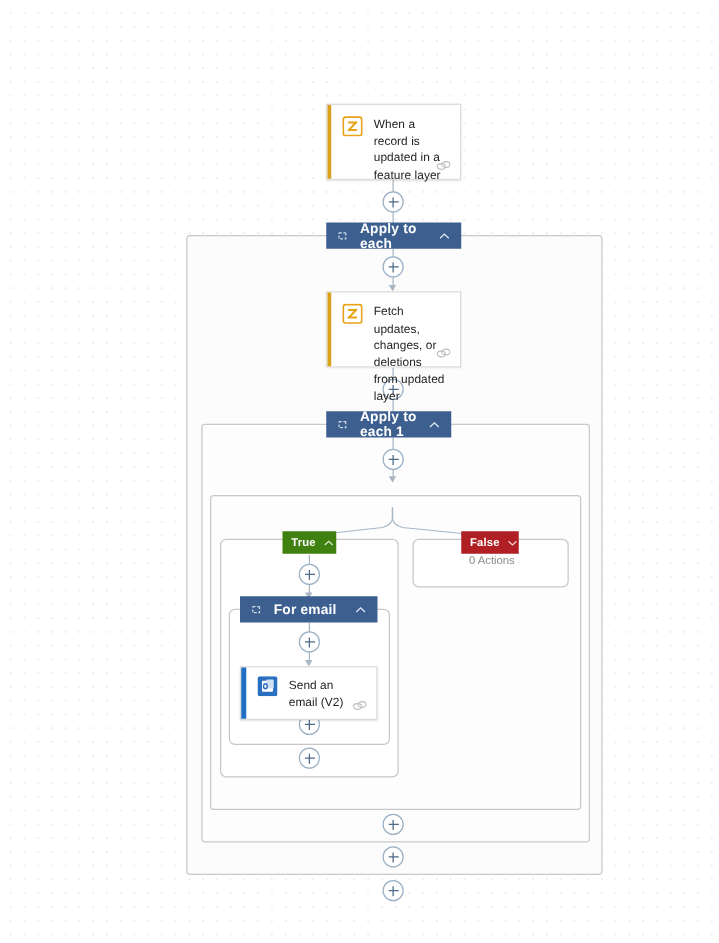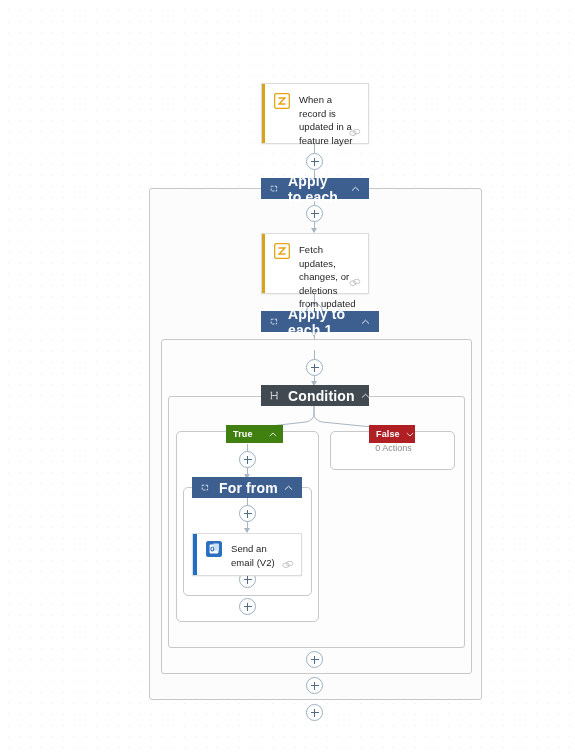--- a/index.html
+++ b/index.html
@@ -139,21 +139,21 @@
   }
 
   
   .barnode {
     position: absolute;
     display: flex;
     align-items: center;
     box-sizing: border-box;
     cursor: pointer;
     color: #ffffff;
-    font-size: 14px;
+    font-size: 11px;
     font-weight: bold;
     letter-spacing: 0.15px;
   }
   .barnode .barlabel {
     flex: 1 1 auto;
   }
   .barnode .barchev {
     flex: 0 0 auto;
     margin-left: 6px;
     display: flex;
@@ -289,49 +289,36 @@
       <div class="cardtitle">Fetch updates, changes, or deletions from updated layer</div>
     </div>
     <div class="cardfoot">
       <svg class="linkicon" width="12" height="10" viewBox="0 0 12 10">
         <ellipse cx="4" cy="5.2" rx="3.2" ry="2.3" fill="none" stroke="#8a8a8a" stroke-width="0.9"></ellipse>
         <ellipse cx="7.6" cy="3.6" rx="3.2" ry="2.3" fill="none" stroke="#8a8a8a" stroke-width="0.9"></ellipse>
       </svg>
     </div>
   </div>
 
-  <div class="barnode bar-loop" style="left:261px; top:311px; width:118px;">
+  <div class="barnode bar-loop" style="left:261px; top:329px; width:100px;">
     <span class="baricon">
       <svg width="9" height="9" viewBox="0 0 9 9">
         <path d="M1.2 2.2 L6.6 2.2 M6.6 2.2 L6.6 7 L1.2 7 L1.2 2.2" fill="none" stroke="#cfdcea" stroke-width="1" stroke-dasharray="2.2 1.3"></path>
       </svg>
     </span>
     <span class="barlabel">Apply to each 1</span>
     <span class="barchev">
       <svg width="9" height="6" viewBox="0 0 9 6">
         <path d="M1 4.6 L4.5 1.2 L8 4.6" fill="none" stroke="#e4ecf5" stroke-width="1"></path>
       </svg>
     </span>
   </div>
 
-  <div class="barnode bar-condition" style="left:261px; top:385px; width:108px;">
-    <span class="baricon">
-      <svg width="9" height="9" viewBox="0 0 9 9">
-        <path d="M1.4 1.2 L1.4 7.8 M7.0 1.2 L7.0 7.8 M0.6 1.2 L2.2 1.2 M0.6 7.8 L2.2 7.8 M6.2 1.2 L7.8 1.2 M6.2 7.8 L7.8 7.8 M1.4 4.5 L7.0 4.5" fill="none" stroke="#d7dce1" stroke-width="0.9"></path>
-      </svg>
-    </span>
-    <span class="barlabel">Condition</span>
-    <span class="barchev">
-      <svg width="9" height="6" viewBox="0 0 9 6">
-        <path d="M1 4.6 L4.5 1.2 L8 4.6" fill="none" stroke="#dfe3e7" stroke-width="1"></path>
-      </svg>
-    </span>
-  </div>
-
-  <div class="barnode bar-true" style="left:226px; top:425px; width:57px;">
+
+  <div class="barnode bar-true" style="left:226px; top:425px; width:43px;">
     <span class="barlabel">True</span>
     <span class="barchev">
       <svg width="8" height="5" viewBox="0 0 8 5">
         <path d="M0.8 4 L4 1 L7.2 4" fill="none" stroke="#dbead0" stroke-width="1"></path>
       </svg>
     </span>
   </div>
 
   <div class="barnode bar-false" style="left:369px; top:425px; width:46px;">
     <span class="barlabel">False</span>
@@ -343,21 +330,21 @@
   </div>
 
   <div class="zero-actions" style="left:330px; top:443px; width:127px;">0 Actions</div>
 
   <div class="barnode bar-loop" style="left:192px; top:477px; width:110px;">
     <span class="baricon">
       <svg width="9" height="9" viewBox="0 0 9 9">
         <path d="M1.2 2.2 L6.6 2.2 M6.6 2.2 L6.6 7 L1.2 7 L1.2 2.2" fill="none" stroke="#cfdcea" stroke-width="1" stroke-dasharray="2.2 1.3"></path>
       </svg>
     </span>
-    <span class="barlabel">For from</span>
+    <span class="barlabel">For email</span>
     <span class="barchev">
       <svg width="9" height="6" viewBox="0 0 9 6">
         <path d="M1 4.6 L4.5 1.2 L8 4.6" fill="none" stroke="#e4ecf5" stroke-width="1"></path>
       </svg>
     </span>
   </div>
 
   <div class="card" style="left:192px; top:533px; width:110px; height:43px;">
     <div class="accent" style="background:#1f6fc4; width:4px;"></div>
     <div class="cardbody" style="padding:7px 10px 4px 13px;">

